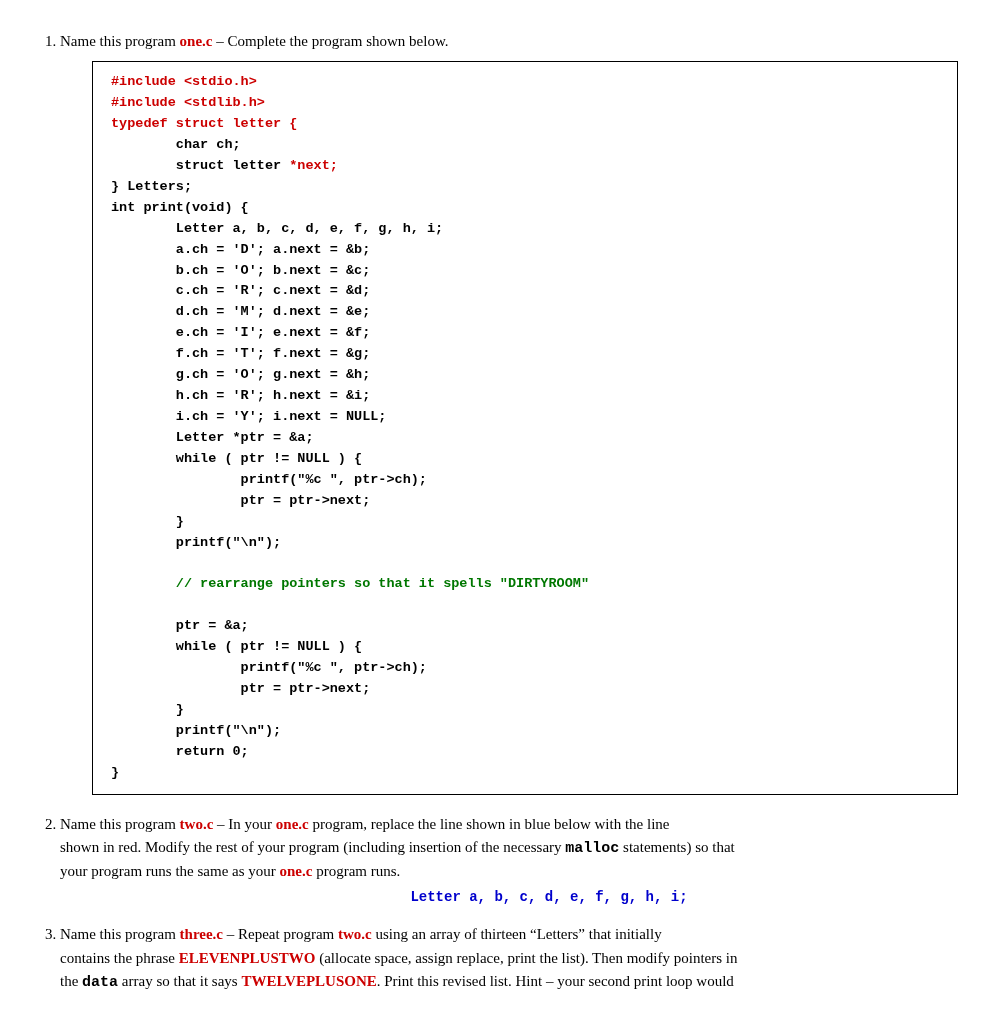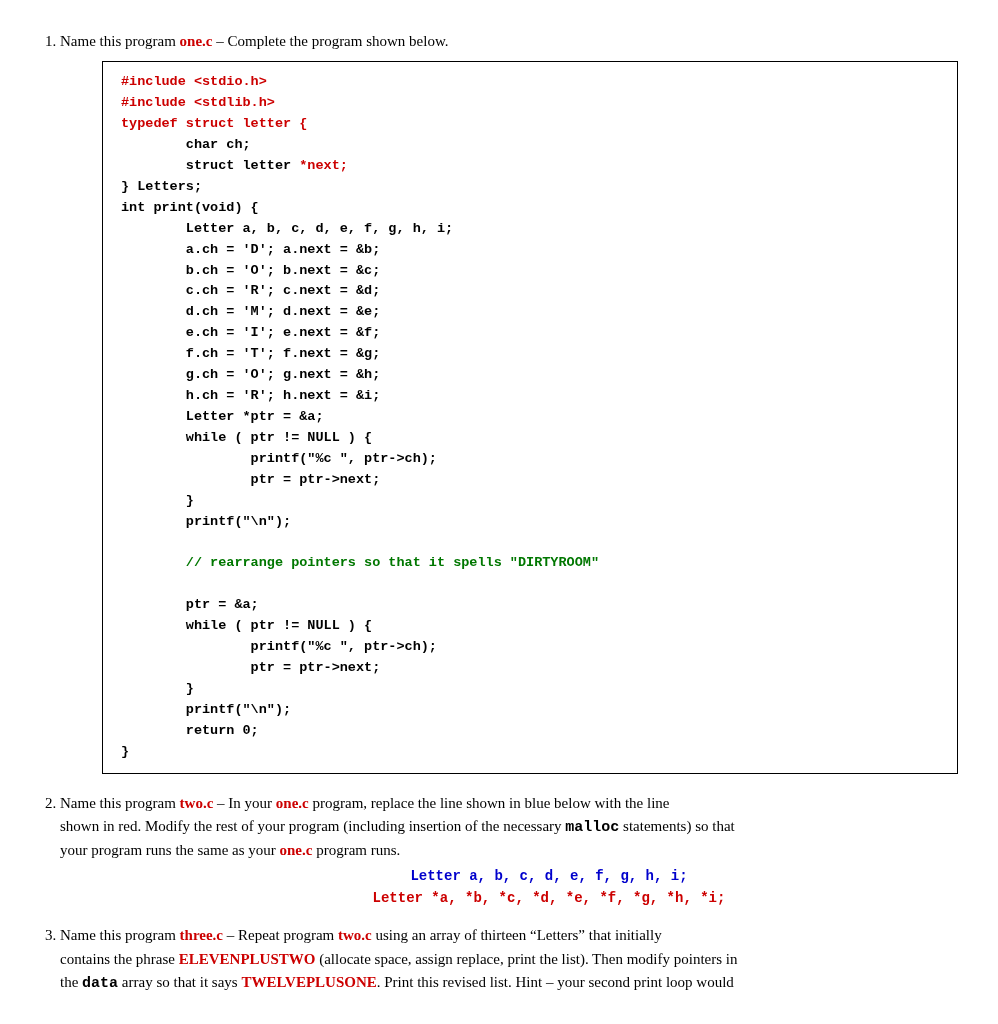--- a/index.html
+++ b/index.html
@@ -17,21 +17,21 @@
       min-height: 1024px;
     }
     .red-code {
       color: #cc0000;
       font-family: Liberation Serif, serif;
       font-weight: bold;
     }
     .code-box {
       border: 1px solid #000;
       padding: 10px 18px;
-      margin: 8px 0 8px 42px;
+      margin: 8px 0 8px 32px;
       font-family: 'Courier New', Courier, monospace;
       font-size: 13.5px;
       line-height: 1.55;
       background: #fff;
     }
     .code-line {
       display: block;
       white-space: pre;
     }
     .c-red {
@@ -94,20 +94,21 @@
       <span class="code-line"><span class="c-black">int print(void) {</span></span>
       <span class="code-line"><span class="c-black">        Letter a, b, c, d, e, f, g, h, i;</span></span>
       <span class="code-line"><span class="c-black">        a.ch = 'D'; a.next = &amp;b;</span></span>
       <span class="code-line"><span class="c-black">        b.ch = 'O'; b.next = &amp;c;</span></span>
       <span class="code-line"><span class="c-black">        c.ch = 'R'; c.next = &amp;d;</span></span>
       <span class="code-line"><span class="c-black">        d.ch = 'M'; d.next = &amp;e;</span></span>
       <span class="code-line"><span class="c-black">        e.ch = 'I'; e.next = &amp;f;</span></span>
       <span class="code-line"><span class="c-black">        f.ch = 'T'; f.next = &amp;g;</span></span>
       <span class="code-line"><span class="c-black">        g.ch = 'O'; g.next = &amp;h;</span></span>
       <span class="code-line"><span class="c-black">        h.ch = 'R'; h.next = &amp;i;</span></span>
+      <span class="code-line"><span class="c-black">        i.ch = 'Y'; i.next = NULL;</span></span>
       <span class="code-line"><span class="c-black">        Letter *ptr = &amp;a;</span></span>
       <span class="code-line"><span class="c-black">        while ( ptr != NULL ) {</span></span>
       <span class="code-line"><span class="c-black">                printf("%c ", ptr-&gt;ch);</span></span>
       <span class="code-line"><span class="c-black">                ptr = ptr-&gt;next;</span></span>
       <span class="code-line"><span class="c-black">        }</span></span>
       <span class="code-line"><span class="c-black">        printf("\n");</span></span>
       <span class="code-line">&nbsp;</span>
       <span class="code-line"><span class="c-green">        // rearrange pointers so that it spells "DIRTYROOM"</span></span>
       <span class="code-line">&nbsp;</span>
       <span class="code-line"><span class="c-black">        ptr = &amp;a;</span></span>
@@ -124,23 +125,20 @@
   <li>
     <p>
       <span>Name this program </span><span class="red-code">two.c</span><span> – In your </span><span class="red-code">one.c</span><span> program, replace the line shown in blue below with the line</span><br>
       <span>shown in red.  Modify the rest of your program (including insertion of the necessary </span><span class="bold inline-code">malloc</span><span> statements) so that</span><br>
       <span>your program runs the same as your </span><span class="red-code">one.c</span><span> program runs.</span>
     </p>
     <div style="margin-left: 80px; margin-top: 6px;">
       <div class="centered-code">
         <span class="c-blue">Letter  a,  b,  c,  d,  e,  f,  g,  h,  i;</span>
       </div>
-      <div class="centered-code">
-        <span class="c-red">Letter *a, *b, *c, *d, *e, *f, *g, *h, *i;</span>
-      </div>
     </div>
   </li>
 
   <li>
     <p>
       <span>Name this program </span><span class="red-code">three.c</span><span> – Repeat program </span><span class="red-code">two.c</span><span> using an array of thirteen “Letters” that initially</span><br>
       <span>contains the phrase </span><span class="red-code">ELEVENPLUSTWO</span><span> (allocate space, assign replace, print the list).  Then modify pointers in</span><br>
       <span>the </span><span class="bold inline-code">data</span><span> array so that it says </span><span class="red-code">TWELVEPLUSONE</span><span>.  Print this revised list.  Hint – your second print loop would</span><br>
       
     </p>

